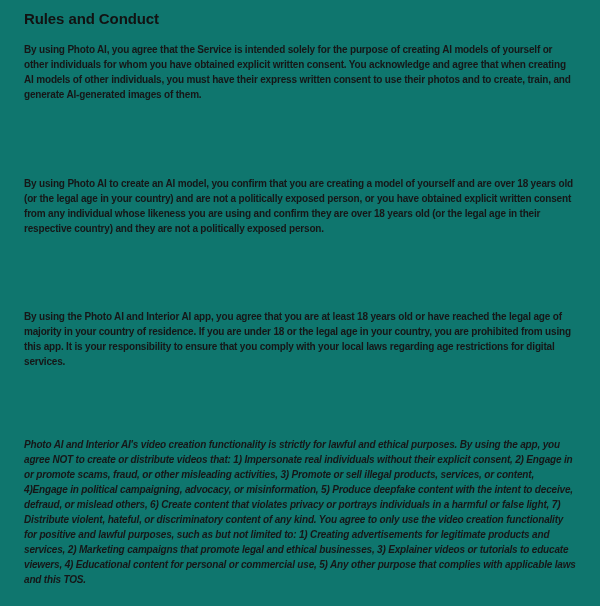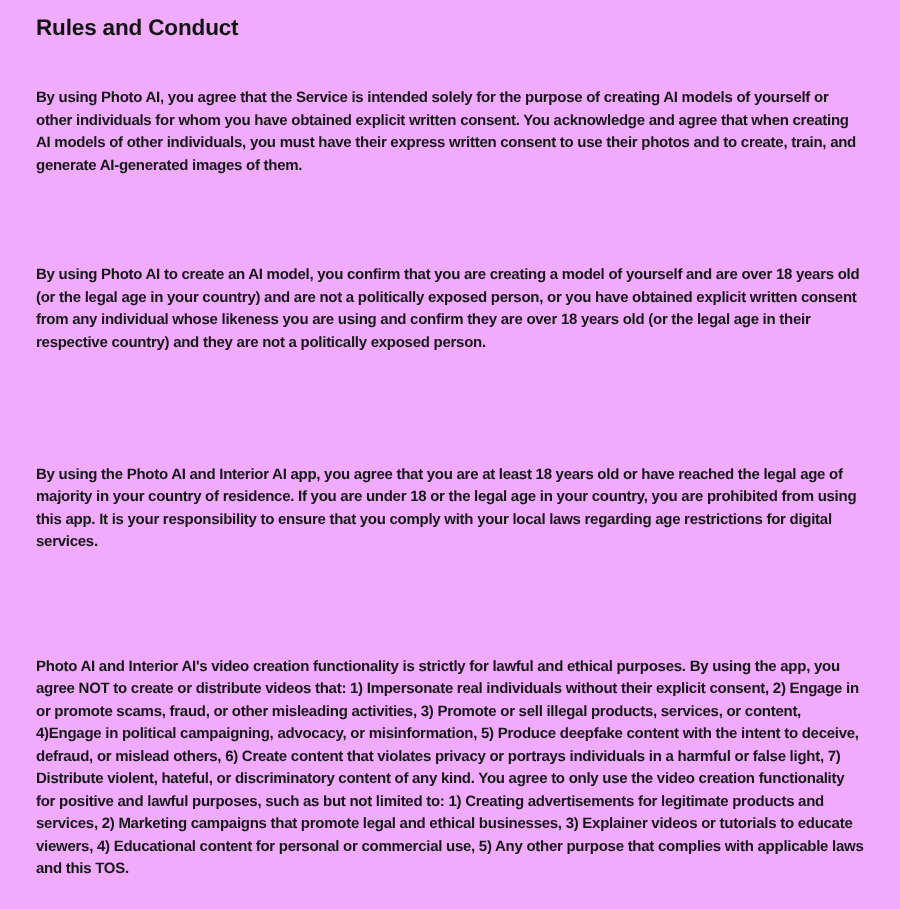--- a/index.html
+++ b/index.html
@@ -10,21 +10,21 @@
     width: 600px;
     height: 606px;
     background: #ffffff;
     font-family: "Liberation Sans", sans-serif;
     overflow: hidden;
   }
   .doc {
     position: relative;
     width: 600px;
     height: 606px;
-    background: #f0abfc;
+    background: #0f766e;
   }
   .title {
     position: absolute;
     top: 9px;
     left: 24px;
     margin: 0;
     font-size: 15px;
     line-height: 19px;
     font-weight: 700;
     letter-spacing: -0.1px;
@@ -35,24 +35,24 @@
     left: 24px;
     width: 553px;
     margin: 0;
     font-size: 10px;
     line-height: 15px;
     font-weight: 700;
     letter-spacing: -0.18px;
     color: #161617;
     text-align: left;
   }
-  .para-1 { top: 58px; }
+  .para-1 { top: 42px; }
   .para-2 { top: 176px; }
   .para-3 { top: 309px; }
-  .para-4 { top: 437px; }
+  .para-4 { top: 437px; font-style: italic; }
 </style>
 </head>
 <body>
 
 <div class="doc">
   <h1 class="title">Rules and Conduct</h1>
 
   <p class="para para-1">By using Photo AI, you agree that the Service is intended solely for the purpose of creating AI models of yourself or other individuals for whom you have obtained explicit written consent. You acknowledge and agree that when creating AI models of other individuals, you must have their express written consent to use their photos and to create, train, and generate AI-generated images of them.</p>
 
   <p class="para para-2">By using Photo AI to create an AI model, you confirm that you are creating a model of yourself and are over 18 years old (or the legal age in your country) and are not a politically exposed person, or you have obtained explicit written consent from any individual whose likeness you are using and confirm they are over 18 years old (or the legal age in their respective country) and they are not a politically exposed person.</p>

